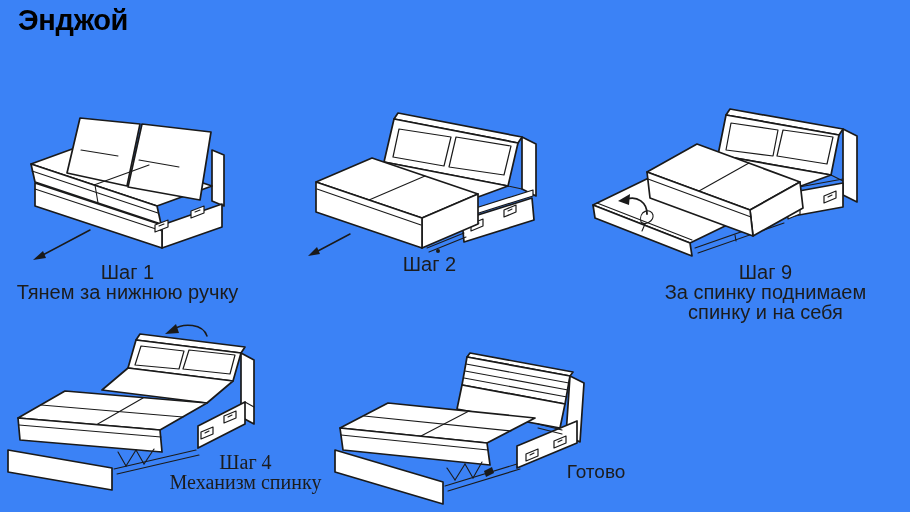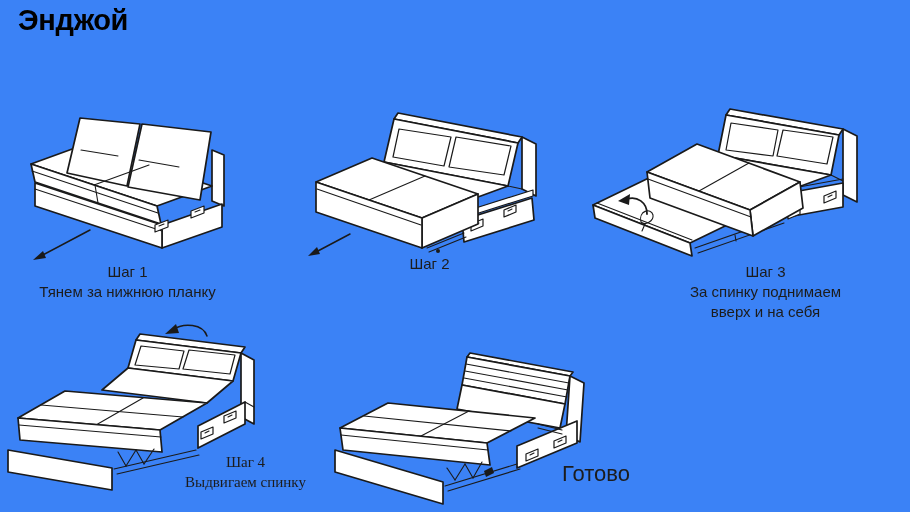--- a/index.html
+++ b/index.html
@@ -14,26 +14,26 @@
   }
   .fig{position:absolute;}
   .fig svg{display:block;width:100%;height:100%;}
   .p{fill:#ffffff;stroke:#1a1a1a;stroke-width:1.7;stroke-linejoin:round;stroke-linecap:round;}
   .h{fill:#ffffff;stroke:#1a1a1a;stroke-width:1.2;stroke-linejoin:round;}
   .t{fill:none;stroke:#1a1a1a;stroke-width:1.1;stroke-linecap:round;}
   .a{fill:none;stroke:#1a1a1a;stroke-width:1.5;stroke-linecap:round;}
   .a2{fill:none;stroke:#1a1a1a;stroke-width:1.8;stroke-linecap:round;}
   .ah{fill:#1a1a1a;stroke:none;}
   .cap{
-    position:absolute;text-align:center;font-size:15px;line-height:20px;color:#1c1c1c;
+    position:absolute;text-align:center;font-size:20px;line-height:20px;color:#1c1c1c;
     white-space:nowrap;
   }
   .cap .lbl{display:block;}
   .ready{
-    position:absolute;font-size:22px;color:#1c1c1c;text-align:center;white-space:nowrap;
+    position:absolute;font-size:19px;color:#1c1c1c;text-align:center;white-space:nowrap;
   }
 </style>
 </head>
 <body>
 
 <div class="canvas">
 
   <div class="title">
     <div>Энджой</div>
   </div>
@@ -203,33 +203,33 @@
         <line class="t" x1="163" y1="150" x2="172" y2="134"></line>
         <line class="t" x1="135" y1="158" x2="207" y2="136"></line>
         <line class="t" x1="138" y1="163" x2="210" y2="141"></line>
         <polygon class="ah" points="174,143 182,139 184,145 176,149"></polygon>
       </g>
     </svg>
   </div>
 
   <div class="cap" style="left:10px;top:262px;width:235px;">
     <span class="lbl">Шаг 1</span>
-    <span class="lbl">Тянем за нижнюю планку</span>
+    <span class="lbl">Тянем за нижнюю ручку</span>
   </div>
 
   <div class="cap" style="left:312px;top:254px;width:235px;">
     <span class="lbl">Шаг 2</span>
   </div>
 
   <div class="cap" style="left:648px;top:262px;width:235px;">
-    <span class="lbl">Шаг 3</span>
+    <span class="lbl">Шаг 9</span>
     <span class="lbl">За спинку поднимаем</span>
-    <span class="lbl">вверх и на себя</span>
+    <span class="lbl">спинку и на себя</span>
   </div>
 
   <div class="cap" style="left:128px;top:452px;width:235px;font-family:Liberation Serif, serif;">
     <span class="lbl">Шаг 4</span>
-    <span class="lbl">Выдвигаем спинку</span>
+    <span class="lbl">Механизм спинку</span>
   </div>
 
   <div class="ready" style="left:540px;top:461px;width:112px;">Готово</div>
 
 </div>
 
 </body></html>

